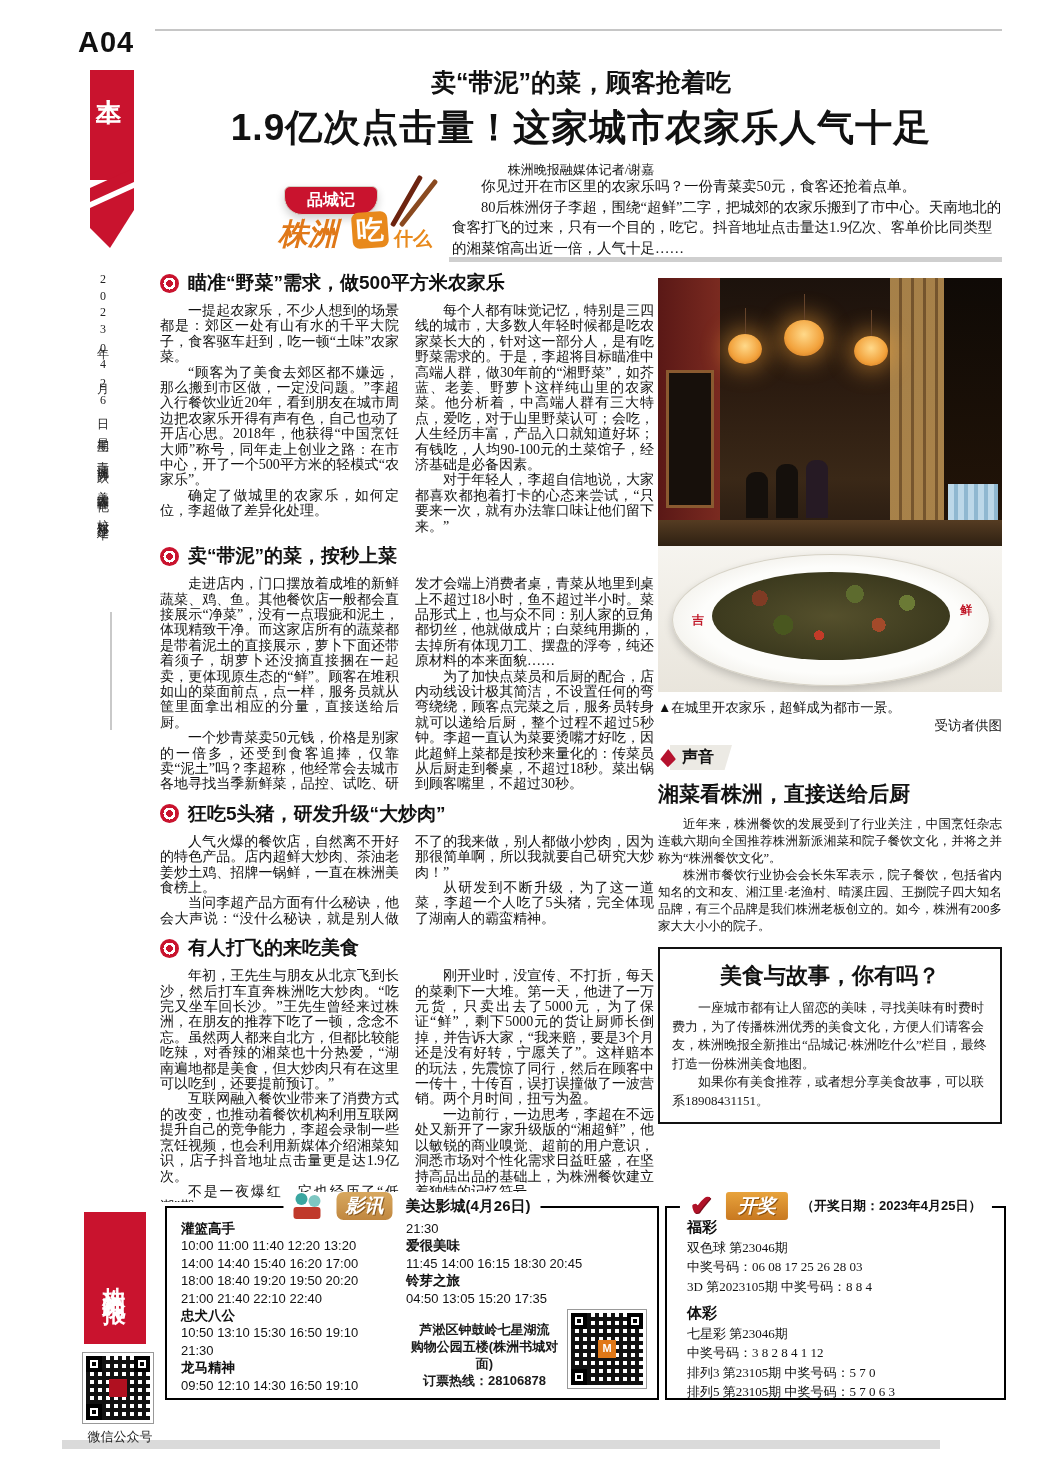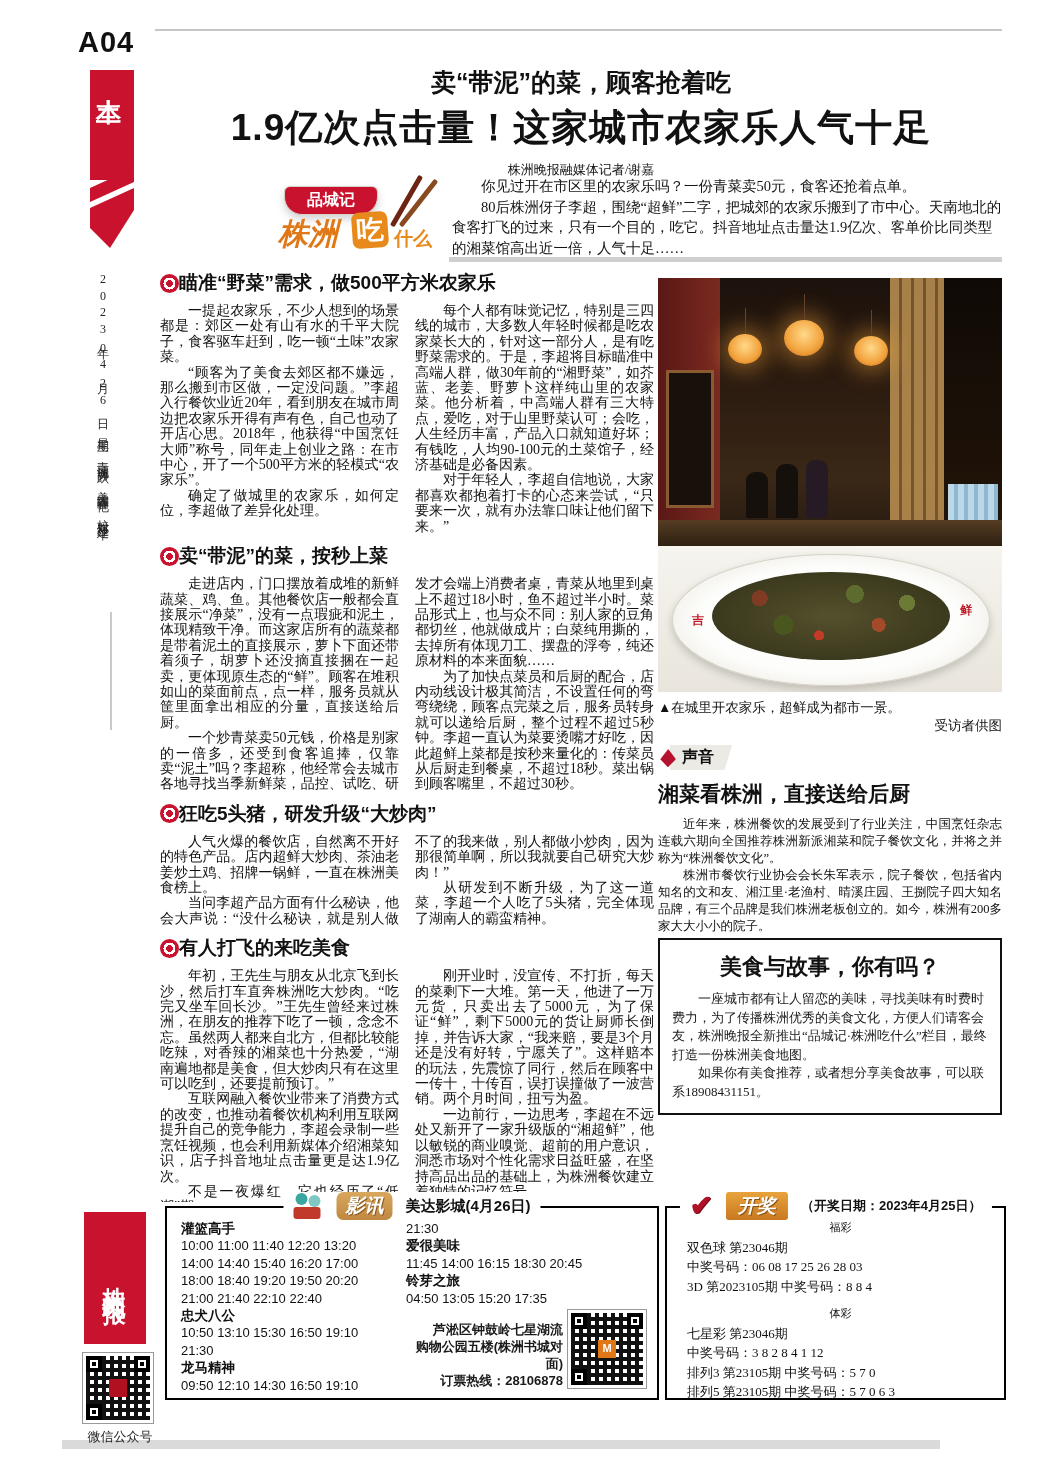--- a/index.html
+++ b/index.html
@@ -63,21 +63,21 @@
   #logo .c2{left:138px;top:-8px;transform:rotate(38deg);background:#8a4a20;}
 
   
   #intro{left:452px;top:176px;width:550px;font-size:14.5px;line-height:20.5px;color:#141414;}
   #intro p{margin:0;text-indent:2em;}
   #intro-underline{left:449px;top:257px;width:553px;height:5px;background:#cfcfcf;}
 
   
   #article{left:160px;top:268px;width:494px;height:934px;overflow:hidden;}
   .sec{margin-bottom:9px;}
-  .sec-head{display:flex;align-items:center;margin:2px 0 7px 0;}
+  .sec-head{display:flex;align-items:center;gap:9px;margin:2px 0 7px 0;}
   .bullet{width:19px;height:19px;border-radius:50%;flex:0 0 auto;
       background:radial-gradient(circle at 50% 50%, #c9132e 0 3.5px, #fff 3.5px 6px, #c9132e 6px);}
   .sec-head h2{margin:0;font-size:19px;font-weight:bold;font-family:"Liberation Sans",sans-serif;}
   .sec-cols{column-count:2;column-gap:16px;text-align:justify;font-size:14px;line-height:15.4px;}
   .sec-cols p{margin:0;text-indent:2em;}
 
   
   #right-rail{left:658px;top:278px;width:344px;}
 
   #photo1{width:344px;height:268px;position:relative;overflow:hidden;
@@ -125,21 +125,21 @@
   .voice-badge{display:flex;align-items:center;margin-top:10px;}
   .vb-icon{width:18px;height:18px;background:#b5122e;margin-right:-6px;z-index:2;
       clip-path:polygon(50% 0,100% 50%,62% 100%,14% 62%);transform:rotate(8deg);}
   .vb-bg{background:#eceae4;padding:2px 18px 2px 12px;font-weight:bold;font-size:16px;
       font-family:"Liberation Sans",sans-serif;clip-path:polygon(0 0,100% 0,88% 100%,0 100%);}
   #voice-heading{margin:10px 0 8px 0;font-size:21px;font-weight:bold;
       font-family:"Liberation Sans",sans-serif;}
   .voice-text{font-size:12.5px;line-height:17px;text-align:justify;}
   .voice-text p{margin:0;text-indent:2em;}
 
-  #story-box{margin-top:3px;border:2px solid #111;padding:10px 12px 12px 12px;}
+  #story-box{margin-top:12px;border:2px solid #111;padding:10px 12px 12px 12px;}
   #story-title{text-align:center;font-size:22px;font-weight:900;margin:2px 0 8px 0;
       font-family:"Liberation Sans",sans-serif;}
   #story-box p{margin:0;text-indent:2em;font-size:13px;line-height:18.5px;color:#1a1a1a;}
 
   
   .bbox{position:absolute;top:1206px;height:190px;border:2px solid #000;background:#fff;}
   #cinema-box{left:165px;width:490px;}
   #lottery-box{left:665px;width:337px;}
   .box-head{position:absolute;top:-16px;left:50%;transform:translateX(-50%);background:#fff;
       padding:0 10px;display:flex;align-items:center;gap:13px;white-space:nowrap;}
@@ -151,32 +151,32 @@
   .badge-tan{background:linear-gradient(#d8a85e,#c08740);color:#fff;font-weight:900;font-style:italic;
       font-size:19px;padding:1px 9px;border-radius:7px;font-family:"Liberation Sans",sans-serif;
       text-shadow:1px 1px 0 #8a5a20;}
   .box-title{font-weight:bold;font-size:15px;font-family:"Liberation Sans",sans-serif;}
   #cinema-body{display:flex;padding:12px 10px 6px 14px;font-family:"Liberation Sans",sans-serif;}
   .ccol{font-size:13px;line-height:17.4px;}
   .ccol1{width:225px;flex:0 0 auto;}
   .ccol2{flex:1;}
   .mt{font-weight:bold;font-size:13.5px;}
   .addr-row{display:flex;align-items:flex-end;margin-top:2px;}
-  .addr{flex:1;text-align:right;font-size:13px;line-height:17px;font-weight:bold;color:#1a1a1a;}
+  .addr{flex:1;text-align:center;font-size:13px;line-height:17px;font-weight:bold;color:#1a1a1a;}
   #cinema-qr{width:78px;height:78px;flex:0 0 auto;margin-left:4px;}
   #cinema-qr .center{background:#e07818;}
 
   .check-icon{color:#b01228;font-size:28px;font-weight:900;line-height:22px;
       text-shadow:1px 1px 0 #7a0c1c;}
   .badge-lottery{background:linear-gradient(#e8a33c,#c87820);color:#fff;font-weight:900;
       font-style:italic;font-size:19px;padding:1px 12px;border-radius:3px;
       font-family:"Liberation Sans",sans-serif;text-shadow:1px 1px 0 #8a5010;}
   #lottery-date{font-weight:bold;font-size:13px;font-family:"Liberation Sans",sans-serif;}
   #lottery-body{padding:10px 10px 6px 20px;font-size:13px;line-height:19.5px;}
-  .lot-title{text-align:center;font-weight:normal;font-size:11px;}
+  .lot-title{font-weight:bold;font-size:15px;}
   .lot-gap{height:8px;}
 </style>
 </head>
 <body>
 
 <div class="abs" id="top-rule"></div>
 <div class="abs" id="bottom-rule"></div>
 
 <div class="abs sans" id="page-num">A04</div>
 

